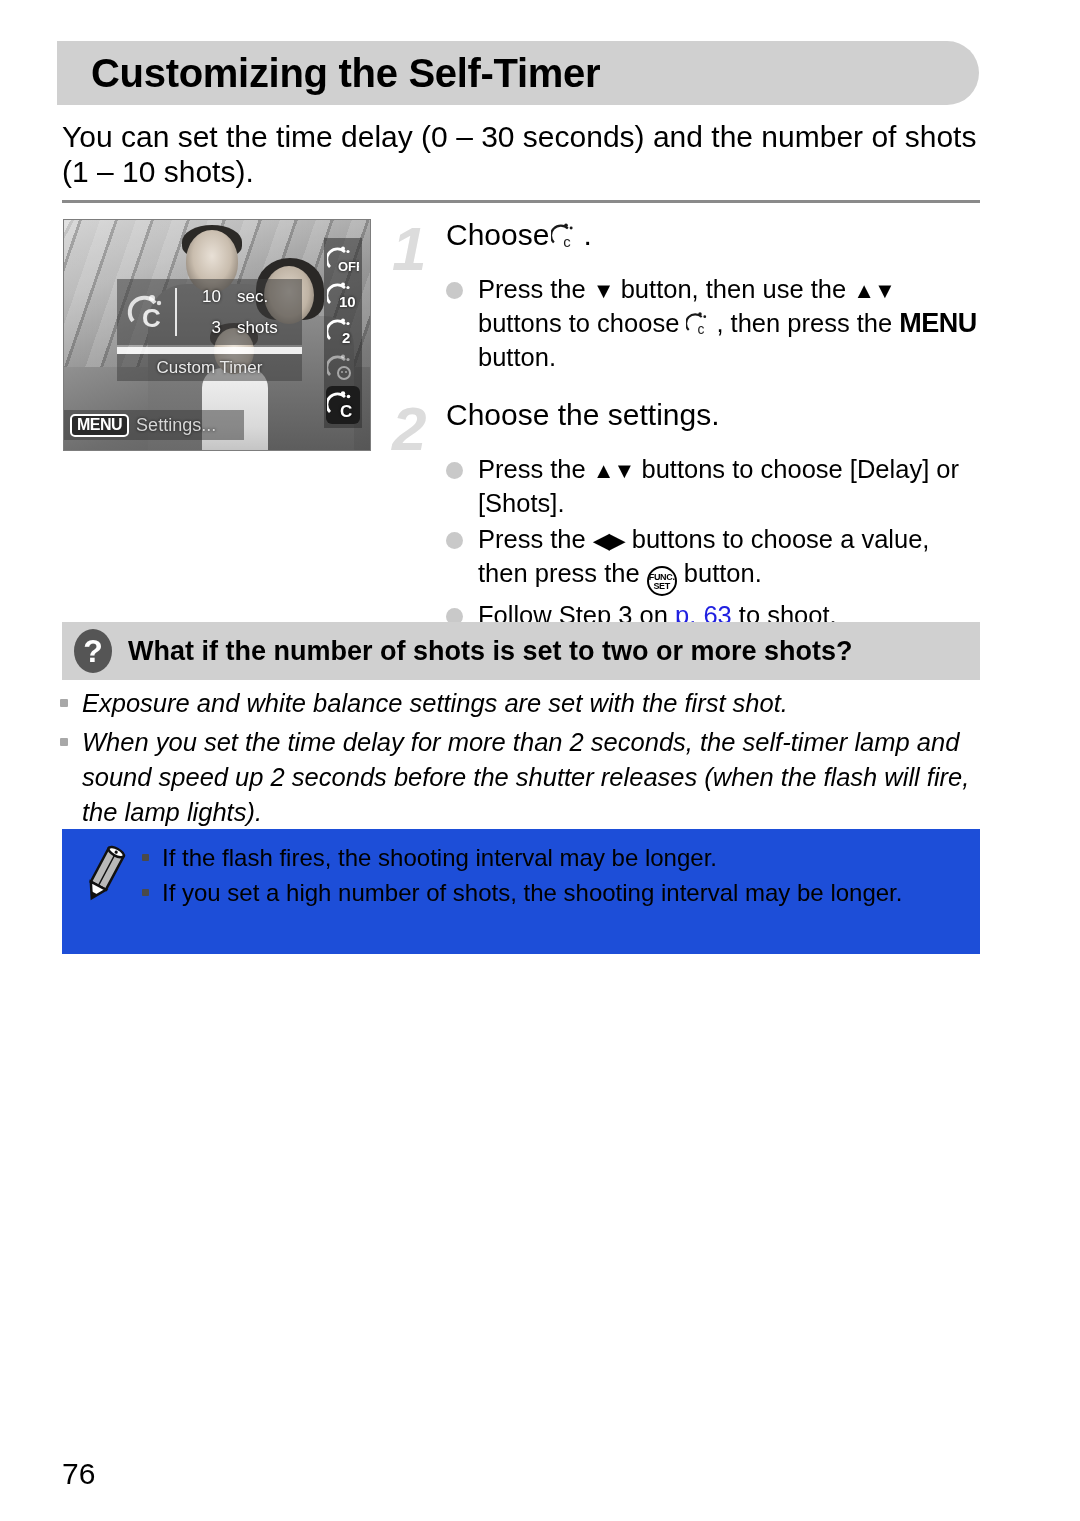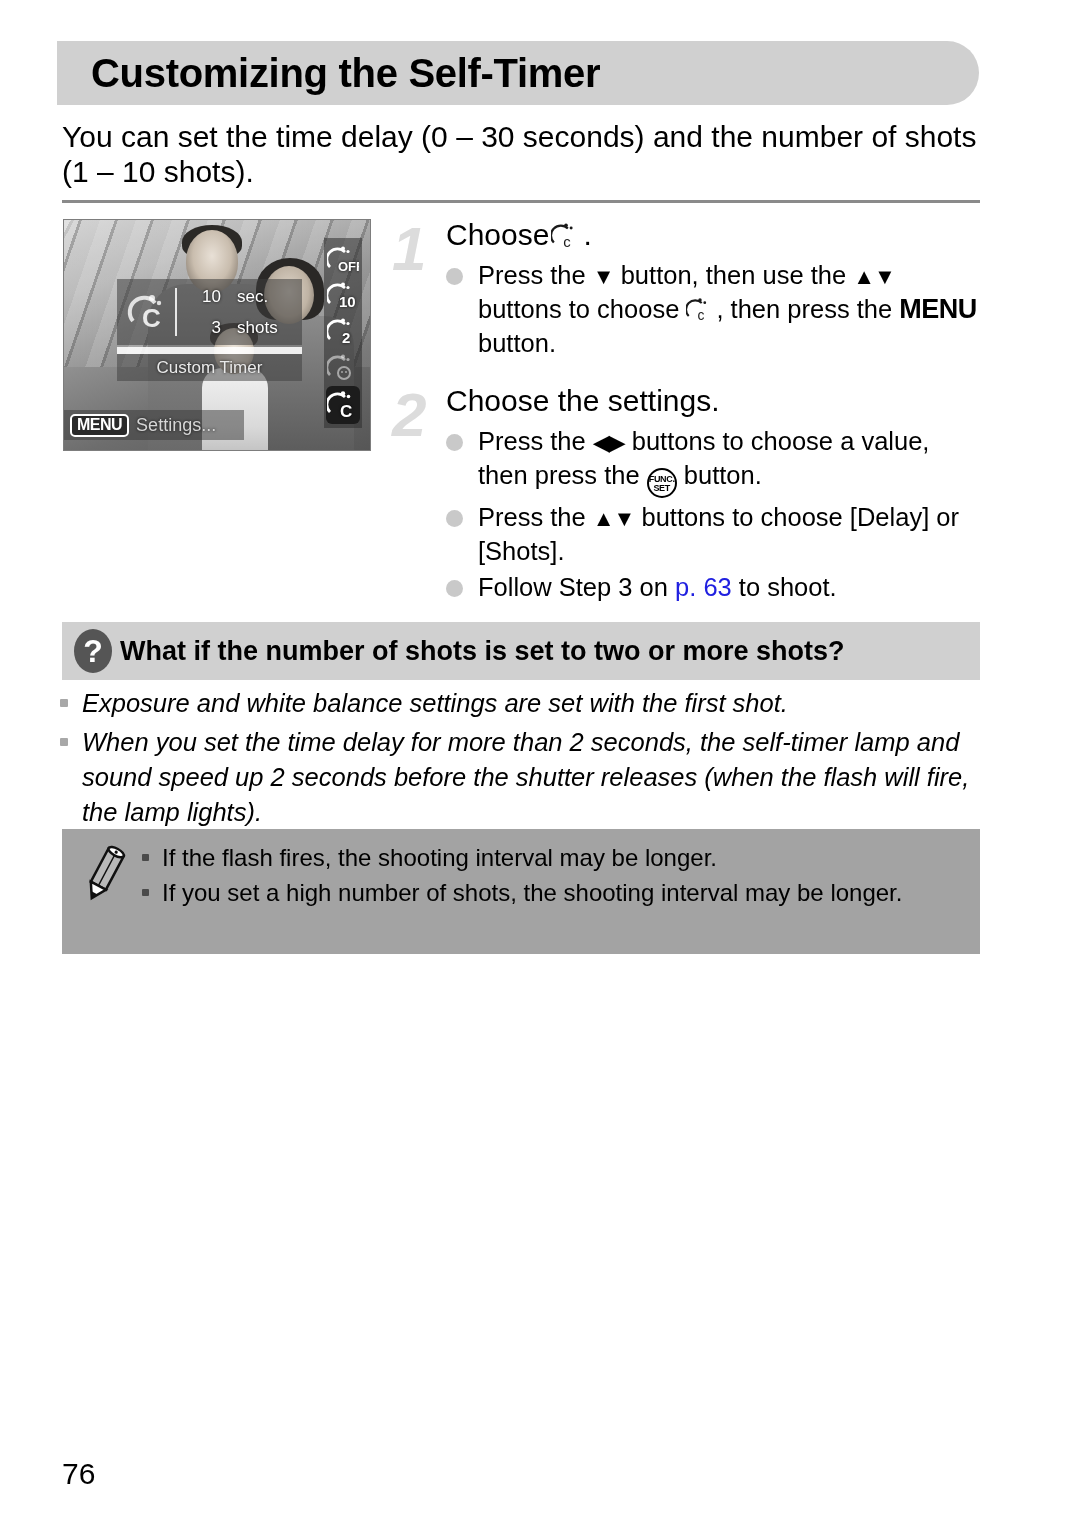--- a/index.html
+++ b/index.html
@@ -217,21 +217,21 @@
   .step-num {
     position: absolute; left: 0; top: 2px;
     font-size: 62px; font-weight: bold; font-style: italic;
     color: #dcdcdc; line-height: 1; width: 48px;
   }
   .step-head {
     font-size: 30px; font-weight: normal; line-height: 38px;
     padding-left: 54px; color: #000;
     display: flex; align-items: center; gap: 2px;
   }
-  .step-body { padding-left: 54px; margin-top: 4px; }
+  .step-body { padding-left: 54px; margin-top: 18px; }
 
   .bullet-row {
     position: relative;
     font-size: 25.5px; line-height: 34px;
     padding-left: 32px; margin-bottom: 2px;
     color: #000;
   }
   .bullet-dot {
     position: absolute; left: 0; top: 10px;
     width: 17px; height: 17px; border-radius: 50%;
@@ -258,38 +258,38 @@
     position: absolute; left: 62px; top: 622px; width: 918px; height: 58px;
     background: #d0d0d0; display: flex; align-items: center;
   }
   .q-icon {
     width: 38px; height: 44px; margin-left: 12px;
     border-radius: 50%; background: #555555; color: #ffffff;
     font-size: 32px; font-weight: bold; line-height: 44px; text-align: center;
     flex: 0 0 auto;
   }
   .q-title {
-    font-size: 27px; font-weight: bold; padding-left: 8px; color: #000;
+    font-size: 27px; font-weight: bold; padding-left: 16px; color: #000;
     white-space: nowrap;
   }
 
   .qbody { position: absolute; left: 56px; top: 686px; width: 920px; font-style: italic; }
   .sb-row {
     position: relative; padding-left: 26px;
     font-size: 25.5px; line-height: 35px; margin-bottom: 4px; color: #000;
   }
   .sb-dot {
     position: absolute; left: 4px; top: 13px;
     width: 8px; height: 8px; background: #a8a8a8; border-radius: 1px;
   }
 
   
   .notebox {
     position: absolute; left: 62px; top: 829px; width: 918px; height: 125px;
-    background: #a3a3a3;
+    background: #1d4ed8;
   }
   .pencil { position: absolute; left: 18px; top: 14px; width: 48px; height: 62px; }
   .note-list { position: absolute; left: 78px; top: 12px; width: 830px; }
   .note-row {
     position: relative; padding-left: 22px;
     font-size: 24px; line-height: 34px; color: #000; margin-bottom: 1px;
   }
   .note-dot {
     position: absolute; left: 2px; top: 13px;
     width: 7px; height: 7px; background: #4a4a4a; border-radius: 1px;
@@ -438,26 +438,26 @@
 
     <div class="step" style="margin-top:22px;">
       <div class="step-num">2</div>
       <div class="step-head">
         <span>Choose the settings.</span>
       </div>
       <div class="step-body">
 
         <div class="bullet-row">
           <span class="bullet-dot"></span>
-          <span>Press the </span><span class="arrow">◀▶</span><span> buttons to choose a value, then press the </span><span class="funcset"><span>FUNC.</span><span>SET</span></span><span> button.</span>
+          <span>Press the </span><span class="arrow">▲▼</span><span> buttons to choose [Delay] or [Shots].</span>
         </div>
 
         <div class="bullet-row">
           <span class="bullet-dot"></span>
-          <span>Press the </span><span class="arrow">▲▼</span><span> buttons to choose [Delay] or [Shots].</span>
+          <span>Press the </span><span class="arrow">◀▶</span><span> buttons to choose a value, then press the </span><span class="funcset"><span>FUNC.</span><span>SET</span></span><span> button.</span>
         </div>
 
         <div class="bullet-row">
           <span class="bullet-dot"></span>
           <span>Follow Step 3 on </span><span class="blue">p. 63</span><span> to shoot.</span>
         </div>
 
       </div>
     </div>
   </div>

